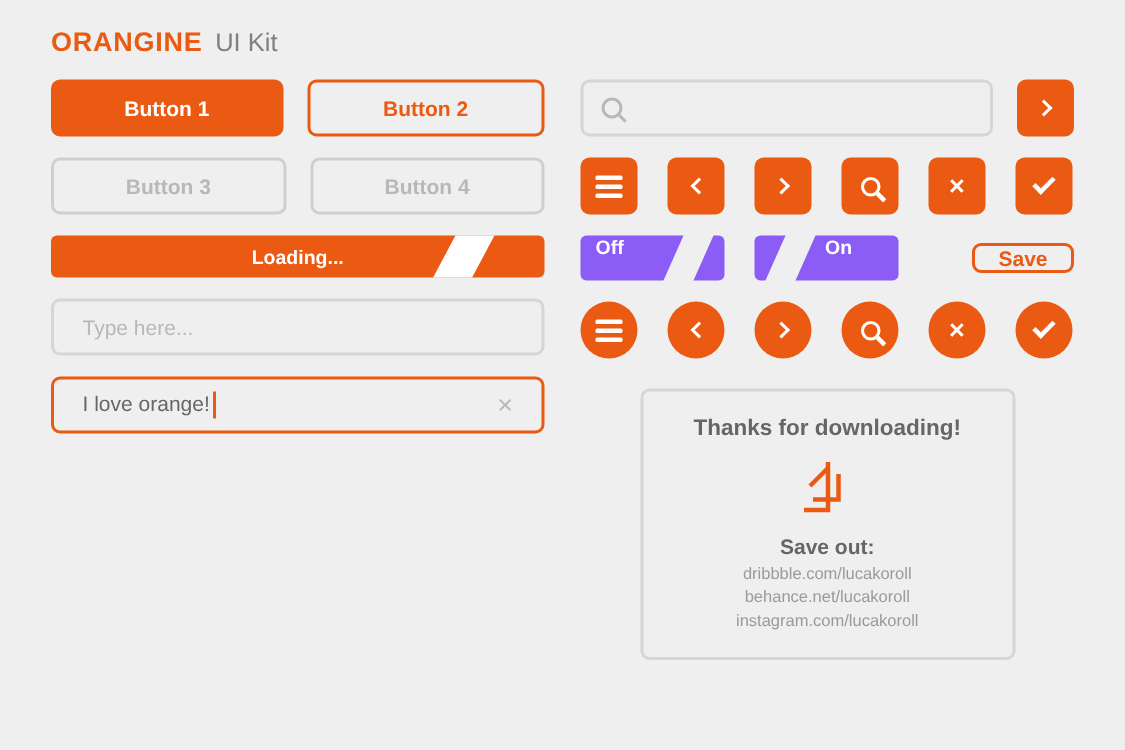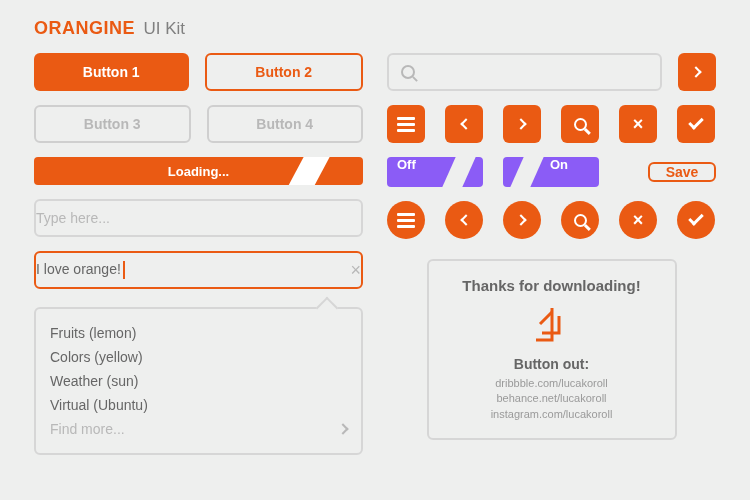--- a/index.html
+++ b/index.html
@@ -10,21 +10,21 @@
 .cols{display:flex;gap:24px}
 .left{width:330px;display:flex;flex-direction:column;gap:14px}
 .right{width:330px;display:flex;flex-direction:column;gap:14px}
 .row{display:flex;gap:16px}
 .btn{height:38px;border-radius:6px;display:flex;align-items:center;justify-content:center;font-weight:600;font-size:14px;cursor:pointer;user-select:none}
 .btn-fill{background:#ea5a13;color:#fff;flex:1}
 .btn-outline{border:2px solid #ea5a13;color:#ea5a13;flex:1}
 .btn-disabled{border:2px solid #cfcfcf;color:#b8b8b8;flex:1}
 .progress{height:28px;background:#ea5a13;border-radius:4px;position:relative;display:flex;align-items:center;justify-content:center;color:#fff;font-size:13px;font-weight:600;overflow:hidden}
 .progress .stripe{position:absolute;right:44px;top:-10px;width:26px;height:60px;background:#fff;transform:skewX(-28deg)}
-.input{height:38px;border:2px solid #d6d6d6;border-radius:6px;display:flex;align-items:center;padding:0 0;color:#b8b8b8;font-size:14px}
+.input{height:38px;border:2px solid #d6d6d6;border-radius:6px;display:flex;align-items:center;padding:0 19px;color:#b8b8b8;font-size:14px}
 .input.active{border-color:#ea5a13;color:#666;justify-content:space-between}
 .input.active .text{color:#666}
 .cursor{display:inline-block;width:2px;height:18px;background:#ea5a13;margin-left:2px;vertical-align:middle}
 .close-x{color:#b8b8b8;font-size:18px}
 .dropdown{border:2px solid #d6d6d6;border-radius:6px;padding:12px 14px;position:relative;margin-top:4px}
 .dropdown::before{content:"";position:absolute;top:-9px;right:26px;width:14px;height:14px;background:#eeefee;border-left:2px solid #d6d6d6;border-top:2px solid #d6d6d6;transform:rotate(45deg)}
 .dd-item{color:#666;font-size:14px;padding:4px 0}
 .dd-more{color:#b8b8b8;font-size:14px;padding:4px 0;display:flex;justify-content:space-between;align-items:center}
 .search{height:38px;border:2px solid #d6d6d6;border-radius:6px;display:flex;align-items:center;padding:0 12px;gap:10px;flex:1}
 .search-icon{width:14px;height:14px;border:2px solid #b8b8b8;border-radius:50%;position:relative}
@@ -79,30 +79,20 @@
     <div class="progress">
       <span>Loading...</span>
       <div class="stripe"></div>
     </div>
     <div class="input">
       <span>Type here...</span>
     </div>
     <div class="input active">
       <span><span class="text">I love orange!</span><span class="cursor"></span></span>
       <span class="close-x">×</span>
-    </div>
-    <div class="dropdown">
-      <div class="dd-item">Fruits (lemon)</div>
-      <div class="dd-item">Colors (yellow)</div>
-      <div class="dd-item">Weather (sun)</div>
-      <div class="dd-item">Virtual (Ubuntu)</div>
-      <div class="dd-more">
-        <span>Find more...</span>
-        <span class="chev r-gray"></span>
-      </div>
     </div>
   </div>
 
   <div class="right">
     <div class="row">
       <div class="search">
         <span class="search-icon"></span>
       </div>
       <div class="sq">
           <span class="chev r"></span>
@@ -171,19 +161,19 @@
       <h3>Thanks for downloading!</h3>
       <div class="logo">
         <svg viewBox="0 0 40 40">
             <g stroke="#ea5a13" stroke-width="3" fill="none">
               <path d="M20 4 L20 36 L4 36"></path>
               <path d="M27 12 L27 29 L10 29"></path>
               <path d="M8 20 L20 8"></path>
             </g>
           </svg>
       </div>
-      <div class="co">Button out:</div>
+      <div class="co">Save out:</div>
       <div class="link">dribbble.com/lucakoroll</div>
       <div class="link">behance.net/lucakoroll</div>
       <div class="link">instagram.com/lucakoroll</div>
     </div>
   </div>
 </div>
 
 </body></html>

